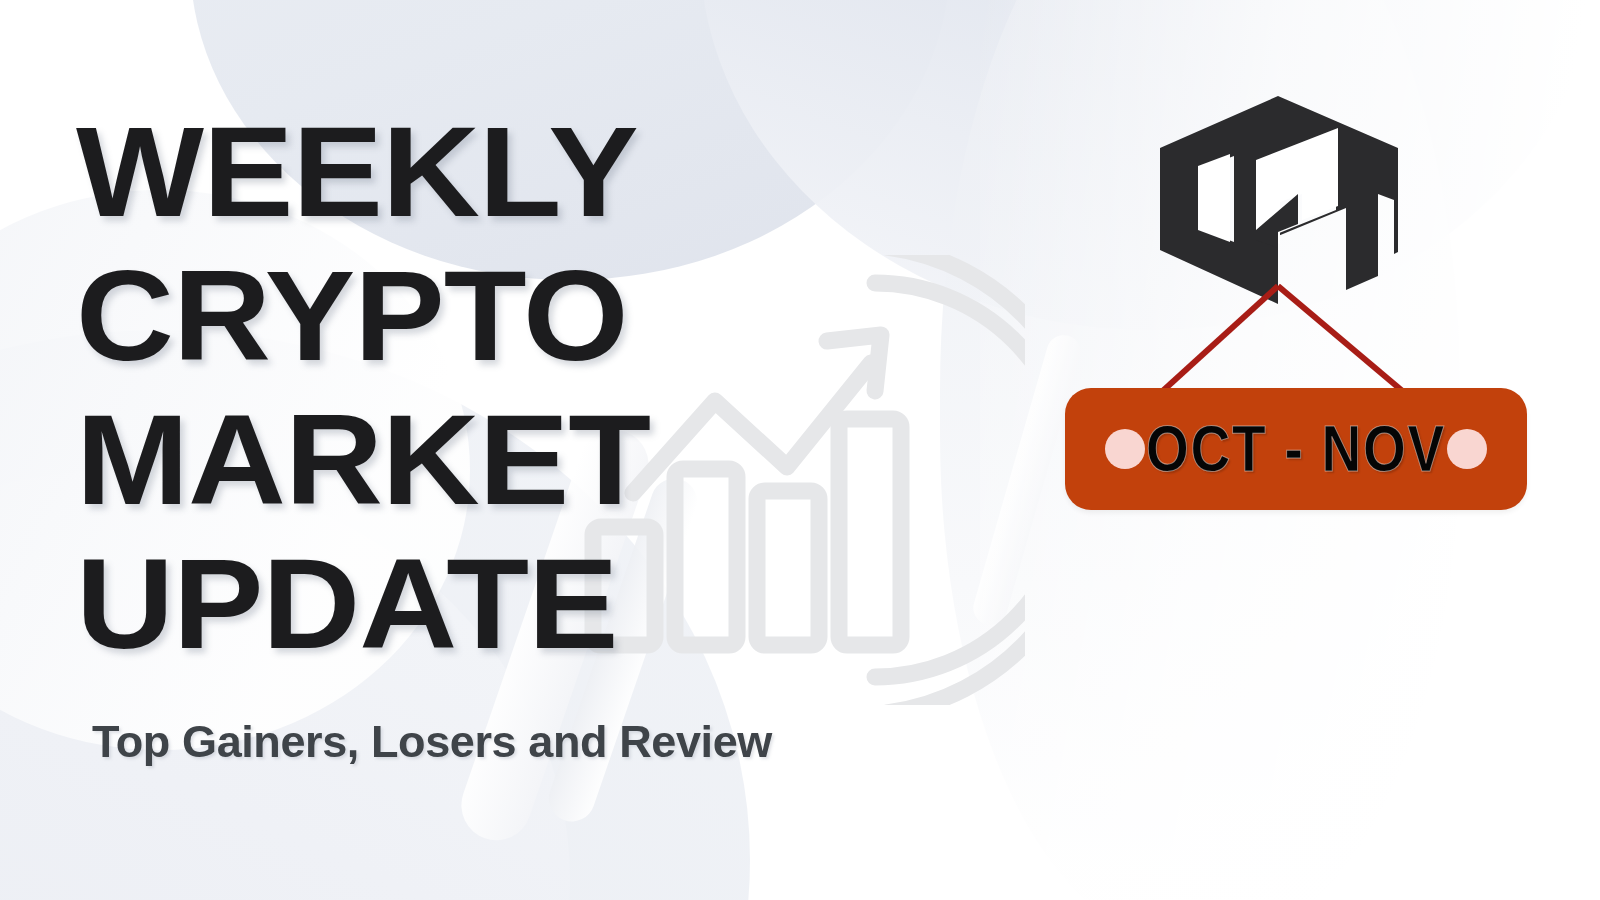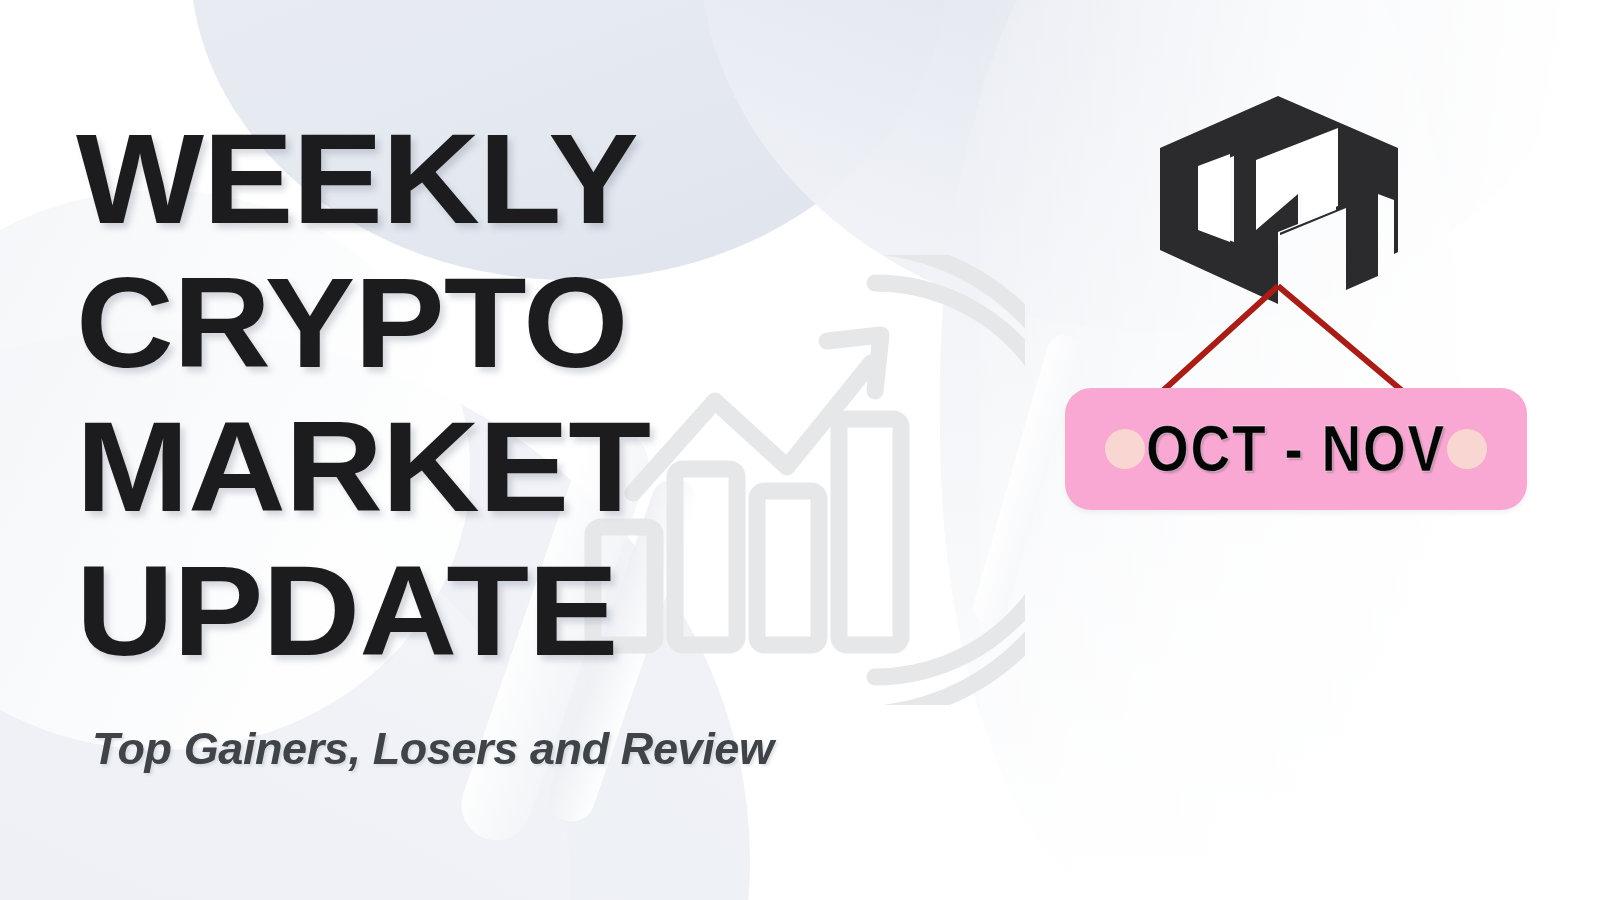--- a/index.html
+++ b/index.html
@@ -73,21 +73,21 @@
 
   
   #watermark {
     position:absolute; left:575px; top:255px;
     width:450px; height:450px; z-index:1;
     opacity:1; pointer-events:none;
   }
 
   
   #headline {
-    position:absolute; left:0; top:11px; width:900px; height:632px;
+    position:absolute; left:0; top:4px; width:900px; height:632px;
     z-index:3; pointer-events:none;
   }
   .title-line {
     position:absolute; left:76px;
     font-family:"Liberation Sans", sans-serif;
     font-weight:700;
     font-size:128px;
     line-height:1;
     letter-spacing:-1px;
     color:#1c1c1e;
@@ -97,38 +97,38 @@
     white-space:nowrap;
   }
   #title-1 { top:104px; }
   #title-2 { top:248px; }
   #title-3 { top:392px; }
   #title-4 { top:536px; }
 
   #subtitle {
     position:absolute; left:92px; top:712px;
     font-family:"Liberation Sans", sans-serif;
-    font-weight:700; font-style:italic;
+    font-weight:700; 
     font-size:45px; letter-spacing:-.4px;
     color:#3f4449;
     white-space:nowrap;
     text-shadow:2px 2px 3px rgba(140,148,162,.25);
   }
 
   
   #calendar { position:absolute; left:1040px; top:90px; width:520px; height:720px; z-index:4; }
 
   #cal-logo { position:absolute; left:110px; top:0px; width:260px; height:220px; }
 
   #cal-strings { position:absolute; left:0; top:0; width:520px; height:420px; }
 
   #cal-header {
     position:absolute; left:25px; top:298px;
     width:462px; height:122px;
-    background:#f9a8d4;
+    background:#c2410c;
     border-radius:26px;
     box-shadow:0 3px 5px rgba(0,0,0,.06);
   }
   .eyelet {
     position:absolute; top:50%; transform:translateY(-50%);
     width:40px; height:40px; border-radius:50%;
     background:#f9d6d1;
   }
   .eyelet-left  { left:40px; }
   .eyelet-right { right:40px; }

